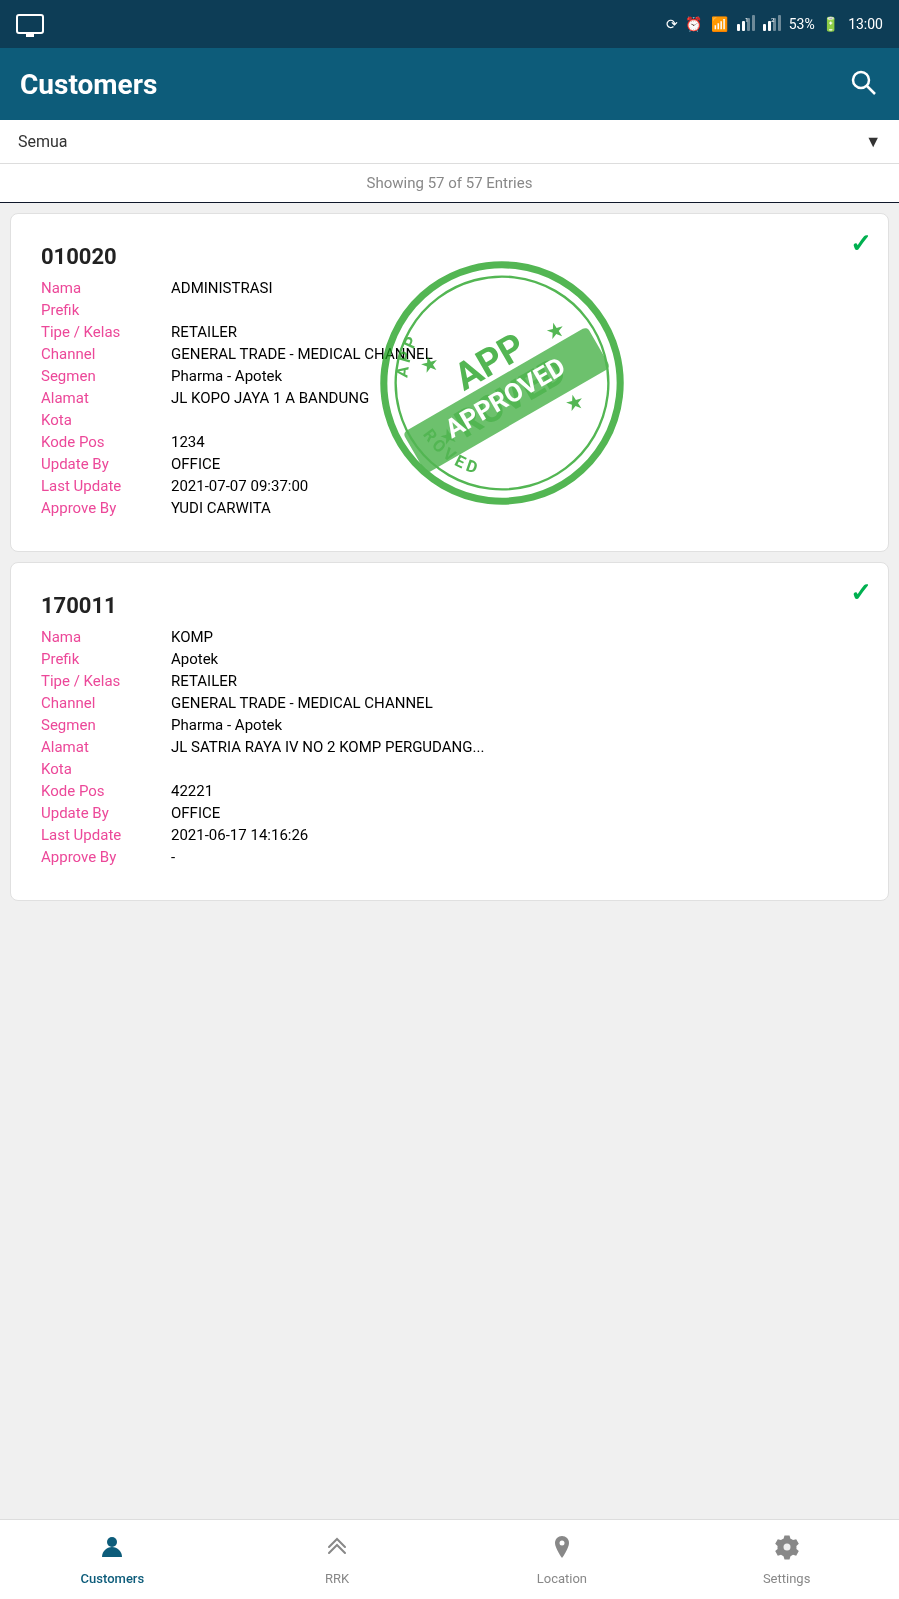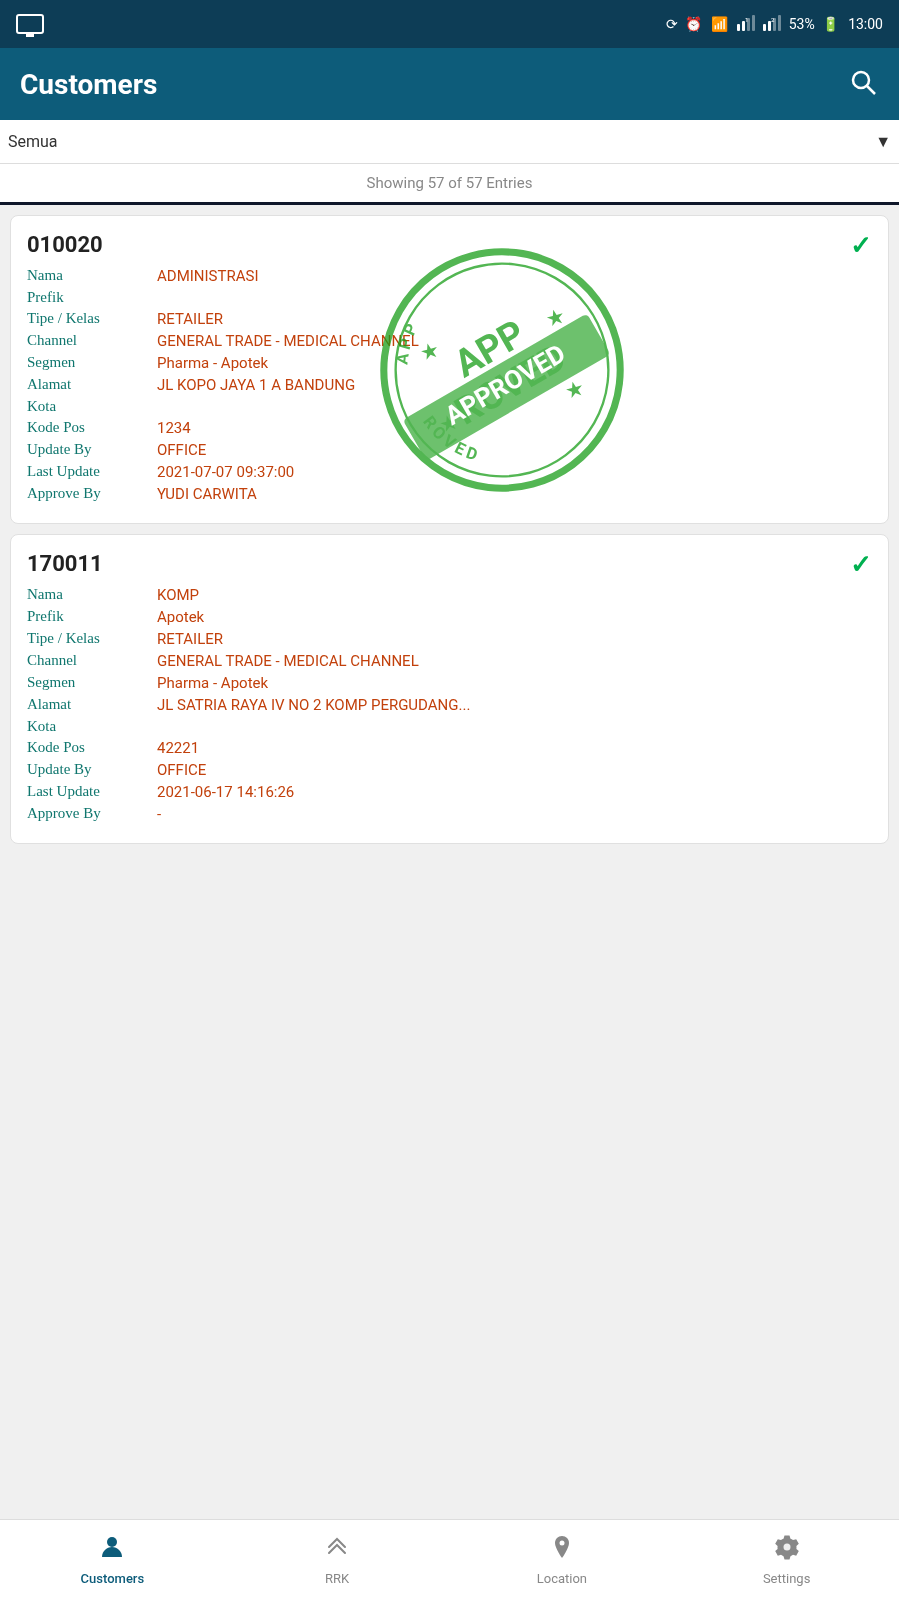--- a/index.html
+++ b/index.html
@@ -56,73 +56,72 @@
       color: white;
     }
     .search-icon-btn {
       cursor: pointer;
       color: white;
     }
 
     
     .filter-row {
       background: white;
-      padding: 12px 8px;
+      padding: 12px 18px;
       display: flex;
       align-items: center;
       border-bottom: 1px solid #ddd;
     }
     .filter-select {
       flex: 1;
       display: flex;
       align-items: center;
       justify-content: space-between;
       font-size: 16px;
       color: #333;
     }
 
     
     .entries-count {
       background: white;
       text-align: center;
       padding: 10px;
       color: #888;
       font-size: 15px;
-      border-bottom: 3px solid #0f172a;
+      border-bottom: 1px solid #0f172a;
     }
 
     
     .customer-card {
       background: white;
       margin: 10px 10px;
       border-radius: 8px;
-      padding: 16px;
+      padding: 30px;
       position: relative;
       border: 1px solid #e0e0e0;
       overflow: hidden;
     }
     .customer-id {
       font-size: 22px;
       font-weight: bold;
       color: #222;
       margin-bottom: 10px;
     }
     .customer-field {
       display: flex;
       margin-bottom: 4px;
       font-size: 15px;
     }
     .field-label {
-      color: #0f766e;
+      color: #ec4899;
       width: 130px;
       flex-shrink: 0;
-      font-family: Liberation Serif, serif;
     }
     .field-value {
-      color: #c2410c;
+      color: #000000;
       flex: 1;
     }
     .checkmark {
       position: absolute;
       top: 14px;
       right: 16px;
       color: #00b050;
       font-size: 26px;
       font-weight: bold;
     }

